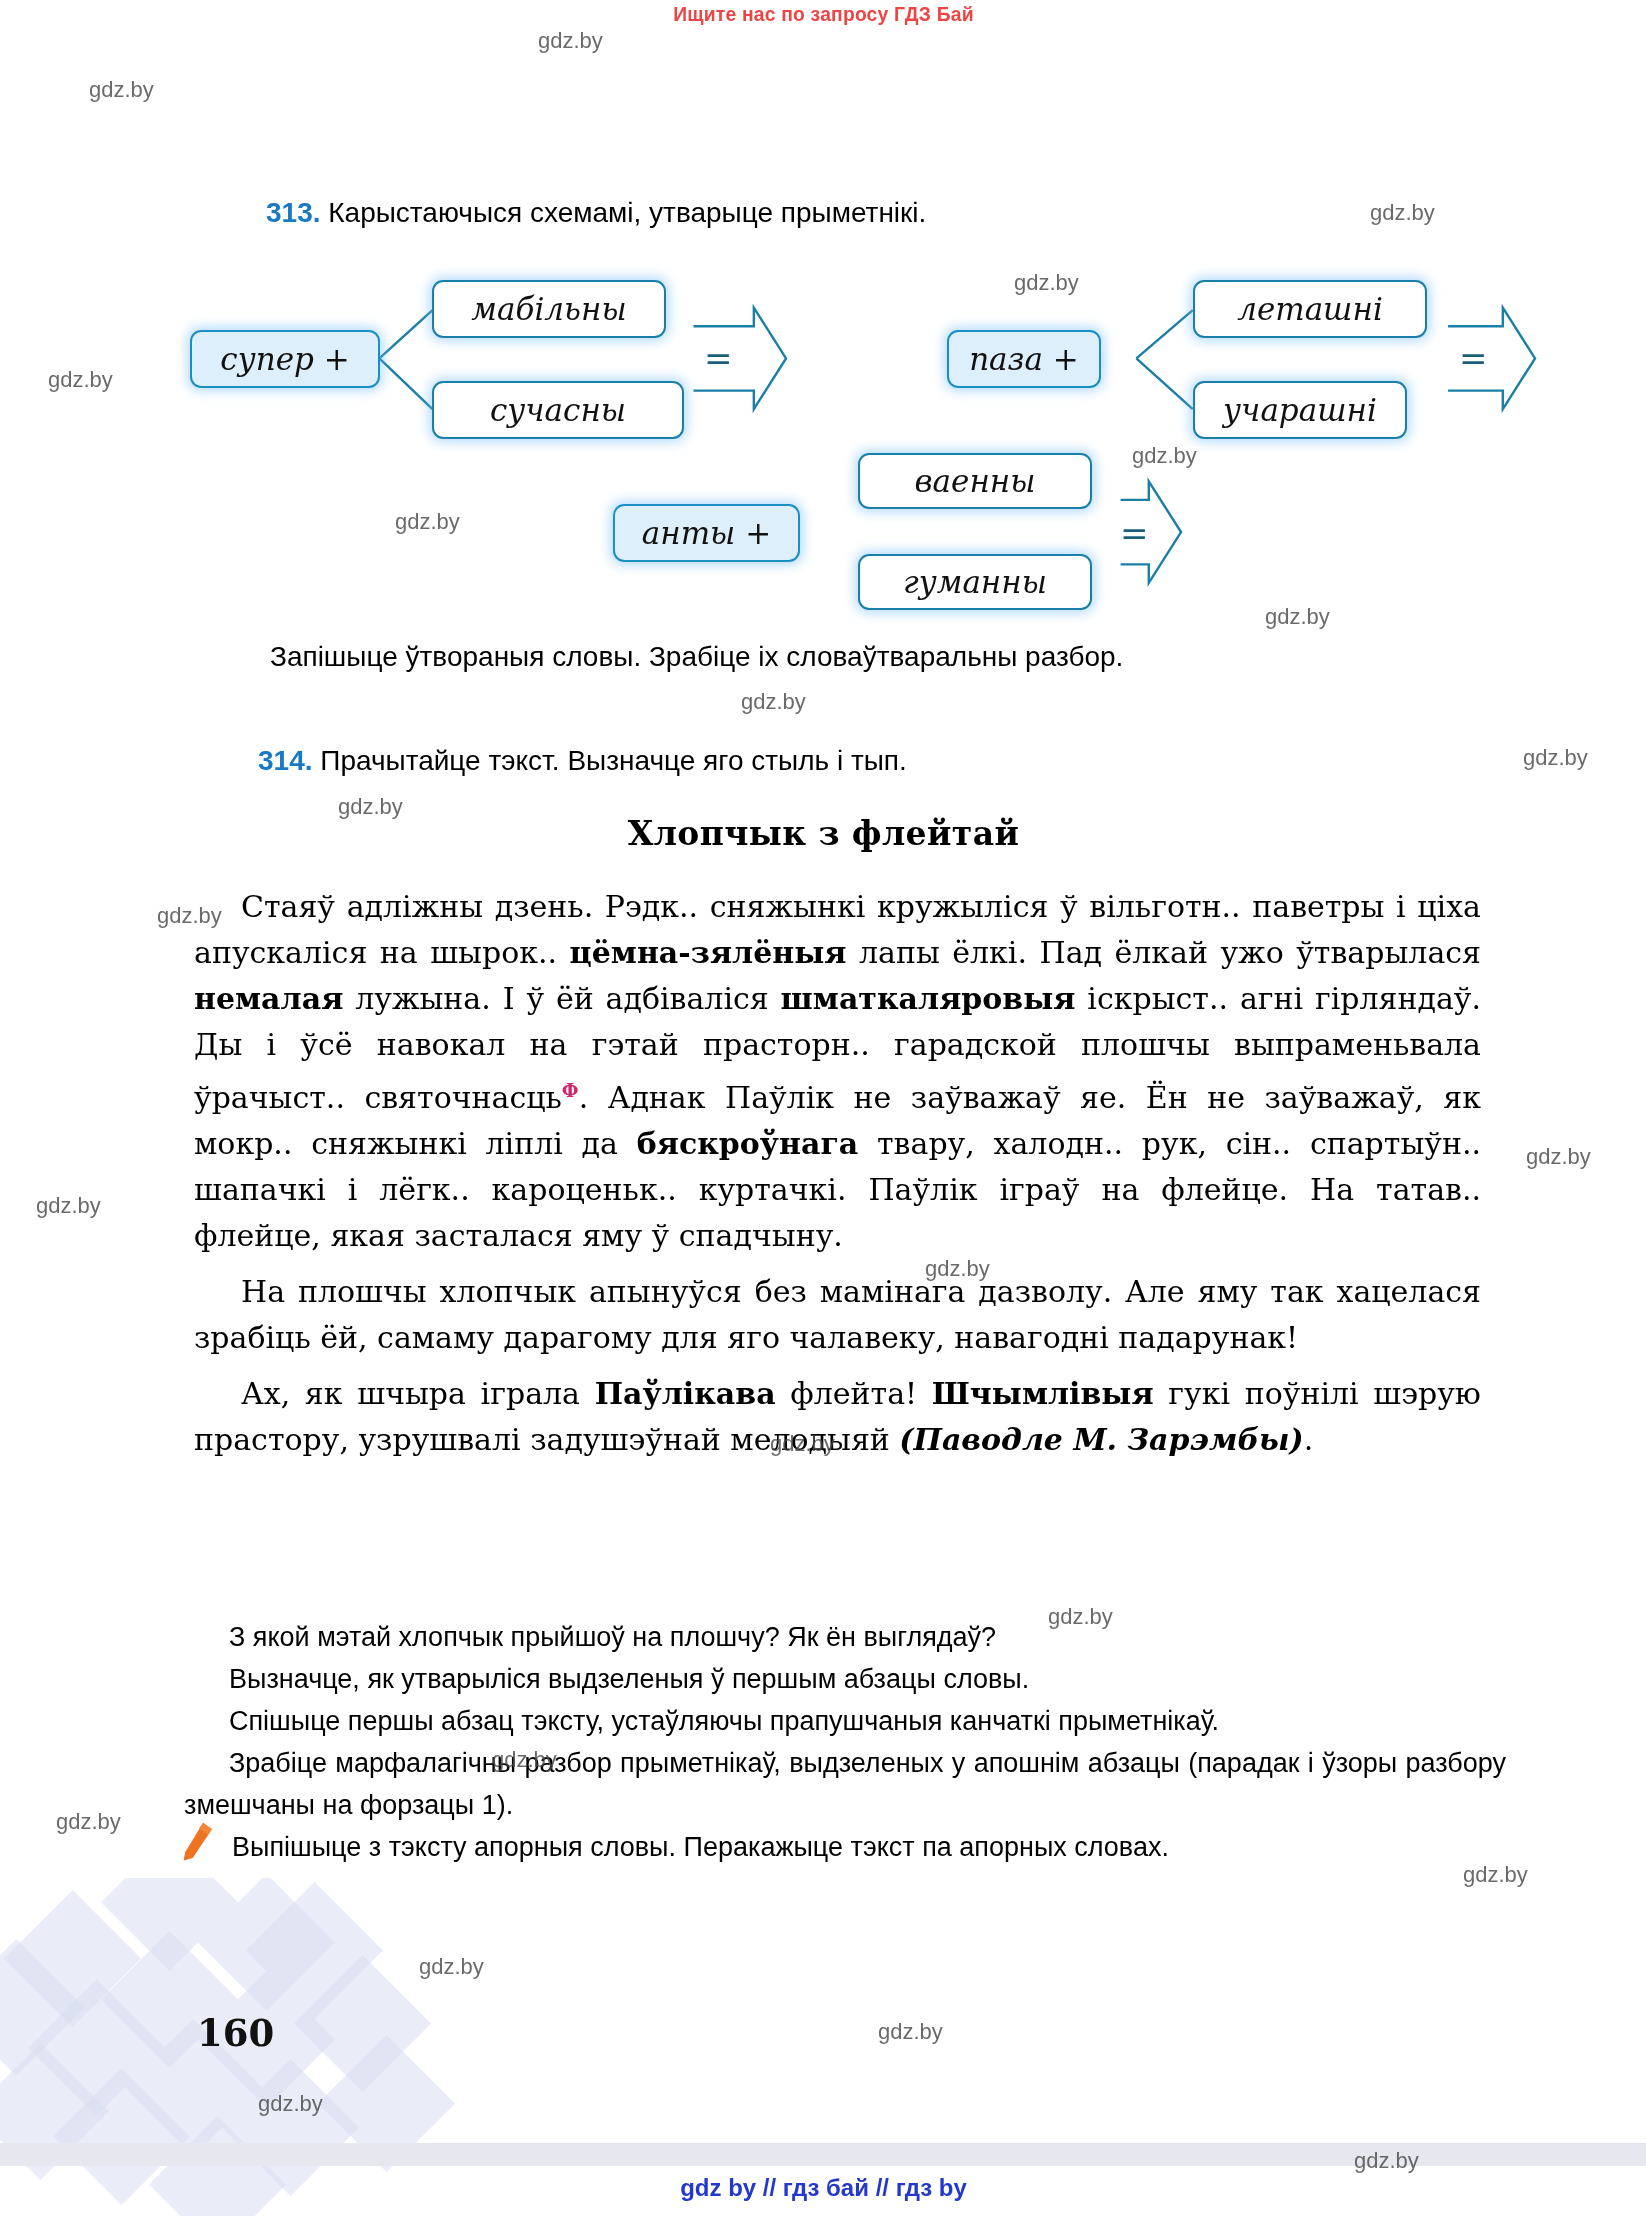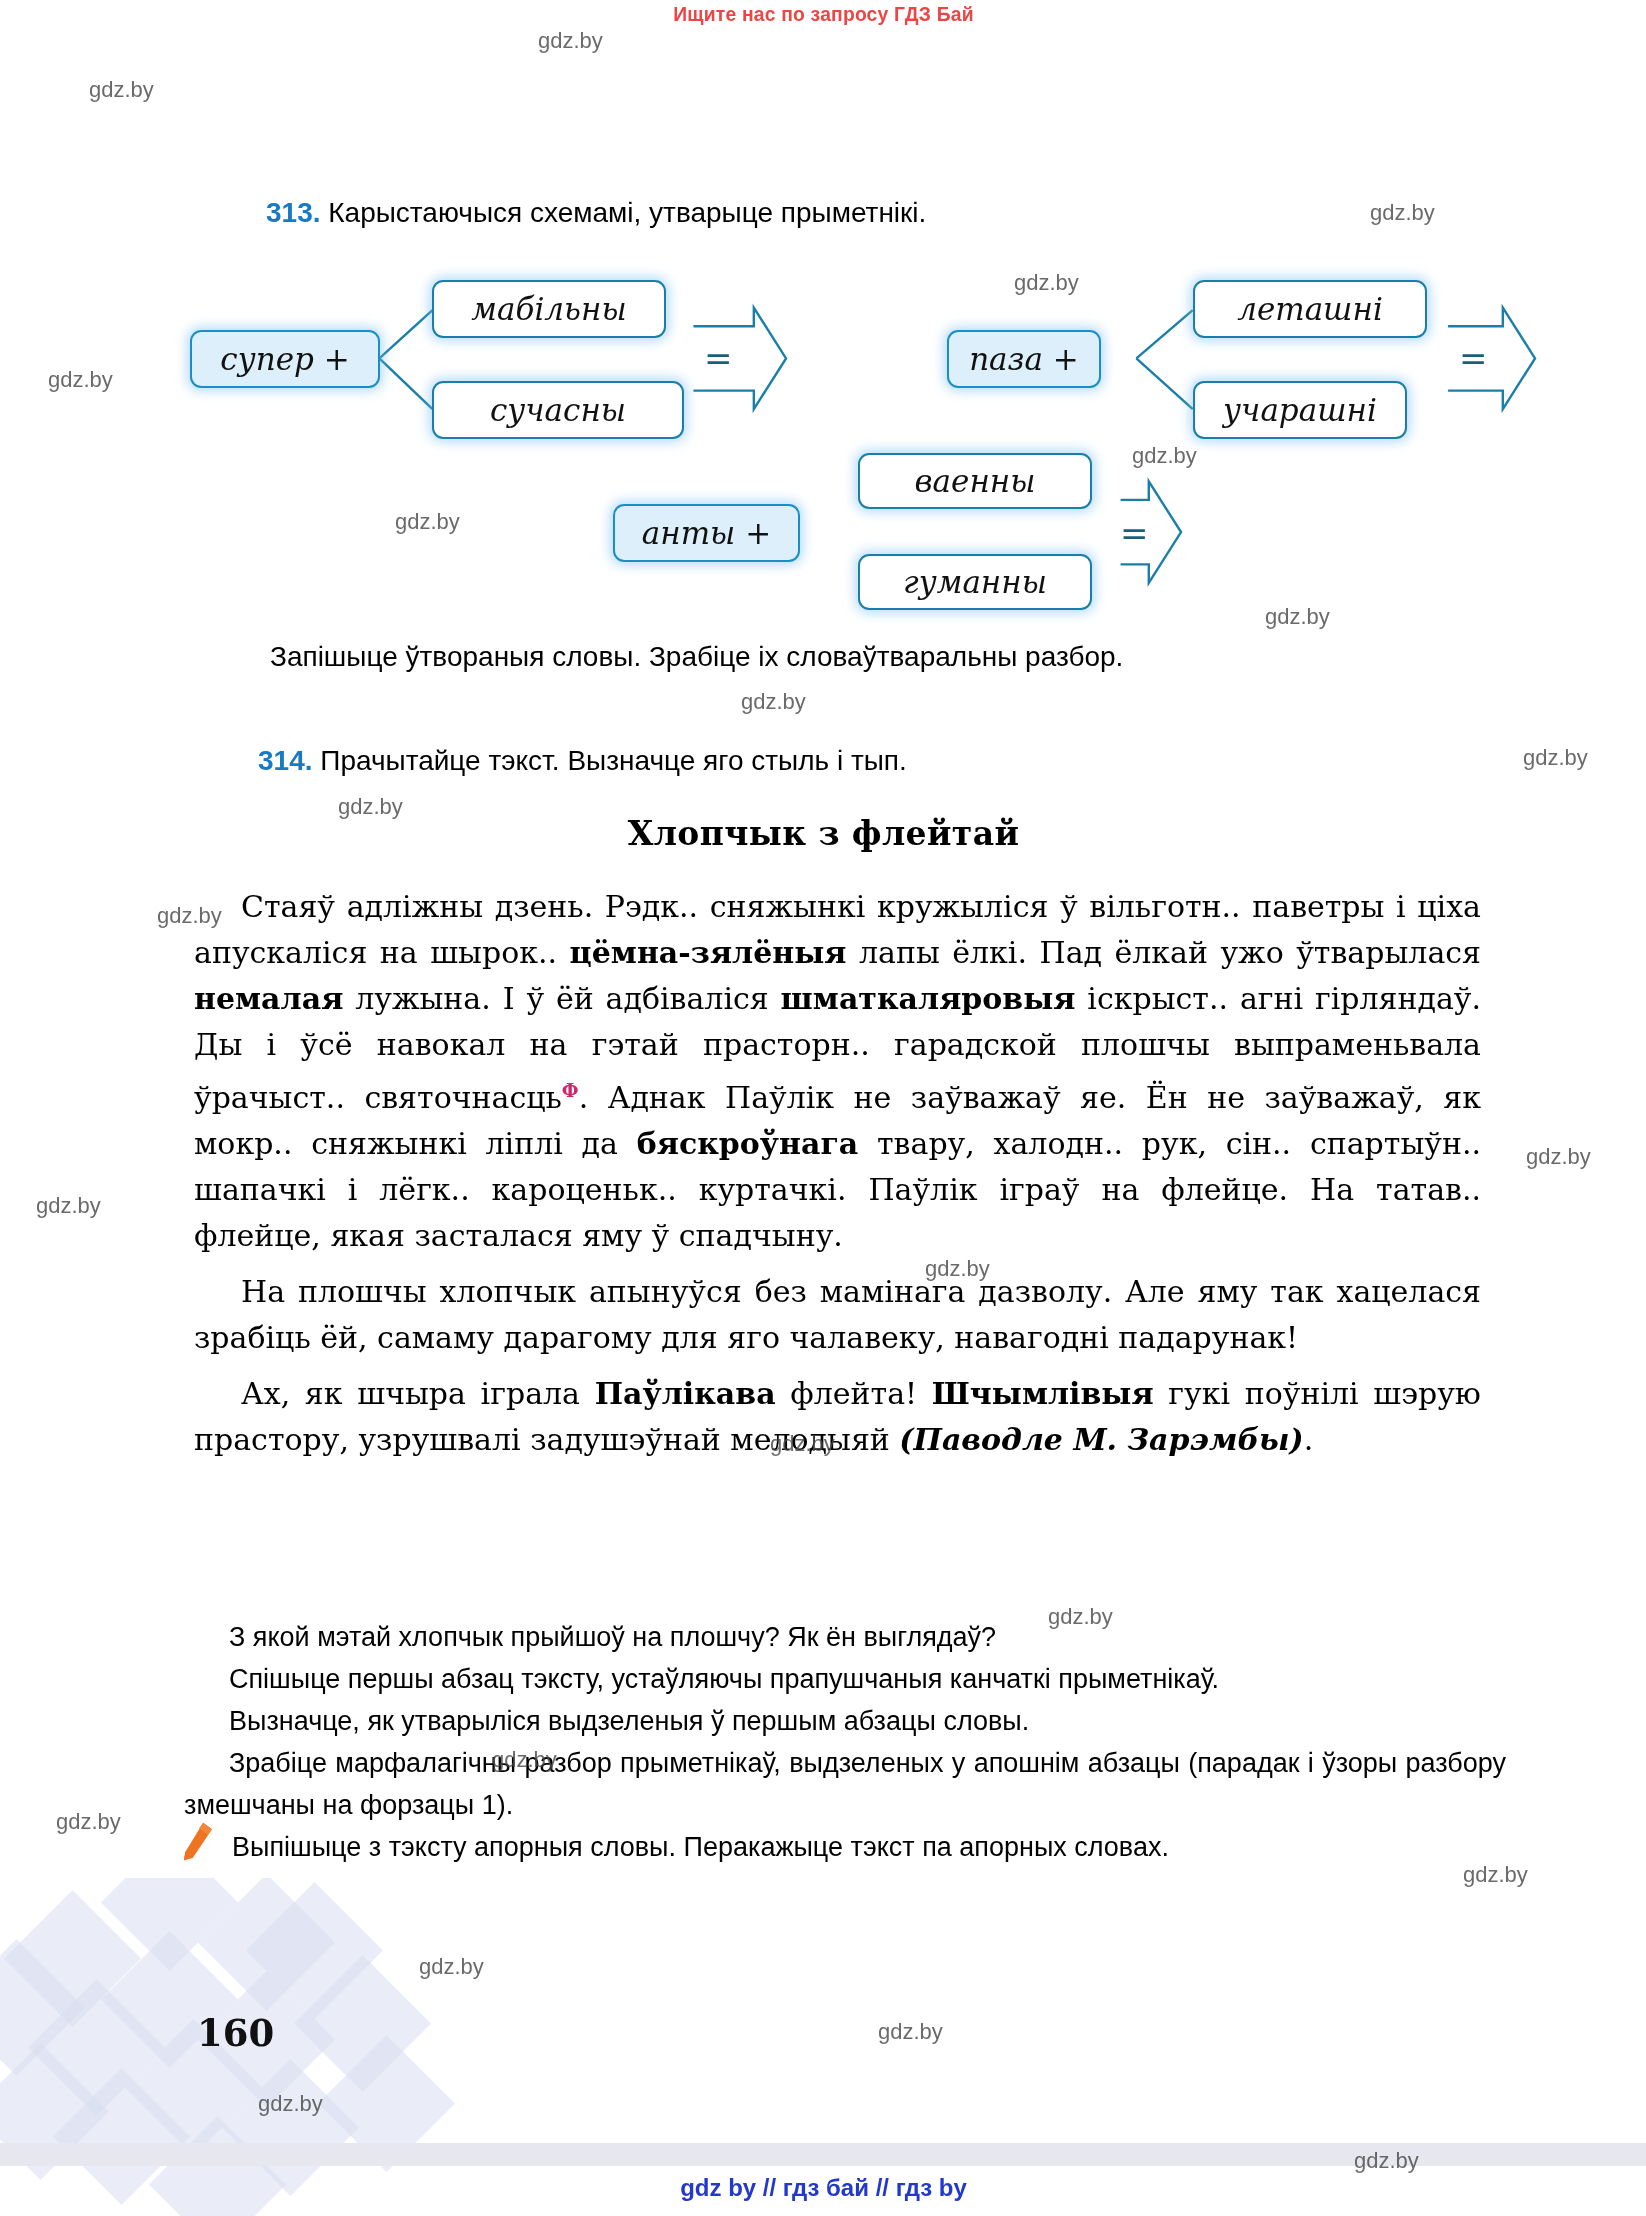--- a/index.html
+++ b/index.html
@@ -230,22 +230,22 @@
   <div class="story-title">Хлопчык з флейтай</div>
 
   <div class="story">
     <p>Стаяў адліжны дзень. Рэдк.. сняжынкі кружыліся ў вільготн.. паветры і ціха апускаліся на шырок.. <b>цёмна-зялёныя</b> лапы ёлкі. Пад ёлкай ужо ўтварылася <b>немалая</b> лужына. І ў ёй адбіваліся <b>шматкаляровыя</b> іскрыст.. агні гірляндаў. Ды і ўсё навокал на гэтай прасторн.. гарадской плошчы выпраменьвала ўрачыст.. святочнасць<span class="sup-f">Ф</span>. Аднак Паўлік не заўважаў яе. Ён не заўважаў, як мокр.. сняжынкі ліплі да <b>бяскроўнага</b> твару, халодн.. рук, сін.. спартыўн.. шапачкі і лёгк.. кароценьк.. куртачкі. Паўлік іграў на флейце. На татав.. флейце, якая засталася яму ў спадчыну.</p>
     <p>На плошчы хлопчык апынуўся без мамінага дазволу. Але яму так хацелася зрабіць ёй, самаму дарагому для яго чалавеку, навагодні падарунак!</p>
     <p>Ах, як шчыра іграла <b>Паўлікава</b> флейта! <b>Шчымлівыя</b> гукі поўнілі шэрую прастору, узрушвалі задушэўнай мелодыяй <span class="src">(Паводле М. Зарэмбы)</span>.</p>
   </div>
 
   <div class="qs">
     <p>З якой мэтай хлопчык прыйшоў на плошчу? Як ён выглядаў?</p>
+    <p>Вызначце, як утварыліся выдзеленыя ў першым абзацы словы.</p>
     <p>Спішыце першы абзац тэксту, устаўляючы прапушчаныя канчаткі прыметнікаў.</p>
-    <p>Вызначце, як утварыліся выдзеленыя ў першым абзацы словы.</p>
     <p>Зрабіце марфалагічны разбор прыметнікаў, выдзеленых у апошнім абзацы (парадак і ўзоры разбору змешчаны на форзацы 1).</p>
     <p class="pencil-line" style="text-indent:48px;">
       <svg class="pencil-icon" viewBox="0 0 46 52">
         <path d="M30 2 L41 10 L17 46 L6 49 L8 38 Z" fill="#ee7422"></path>
         <path d="M6 49 L8 38 L13 42 Z" fill="#ee7422"></path>
         <path d="M30 2 L41 10 L36 17 L25 9 Z" fill="#f2873a"></path>
       </svg>
       <span>Выпішыце з тэксту апорныя словы. Перакажыце тэкст па апорных словах.</span>
     </p>
   </div>

